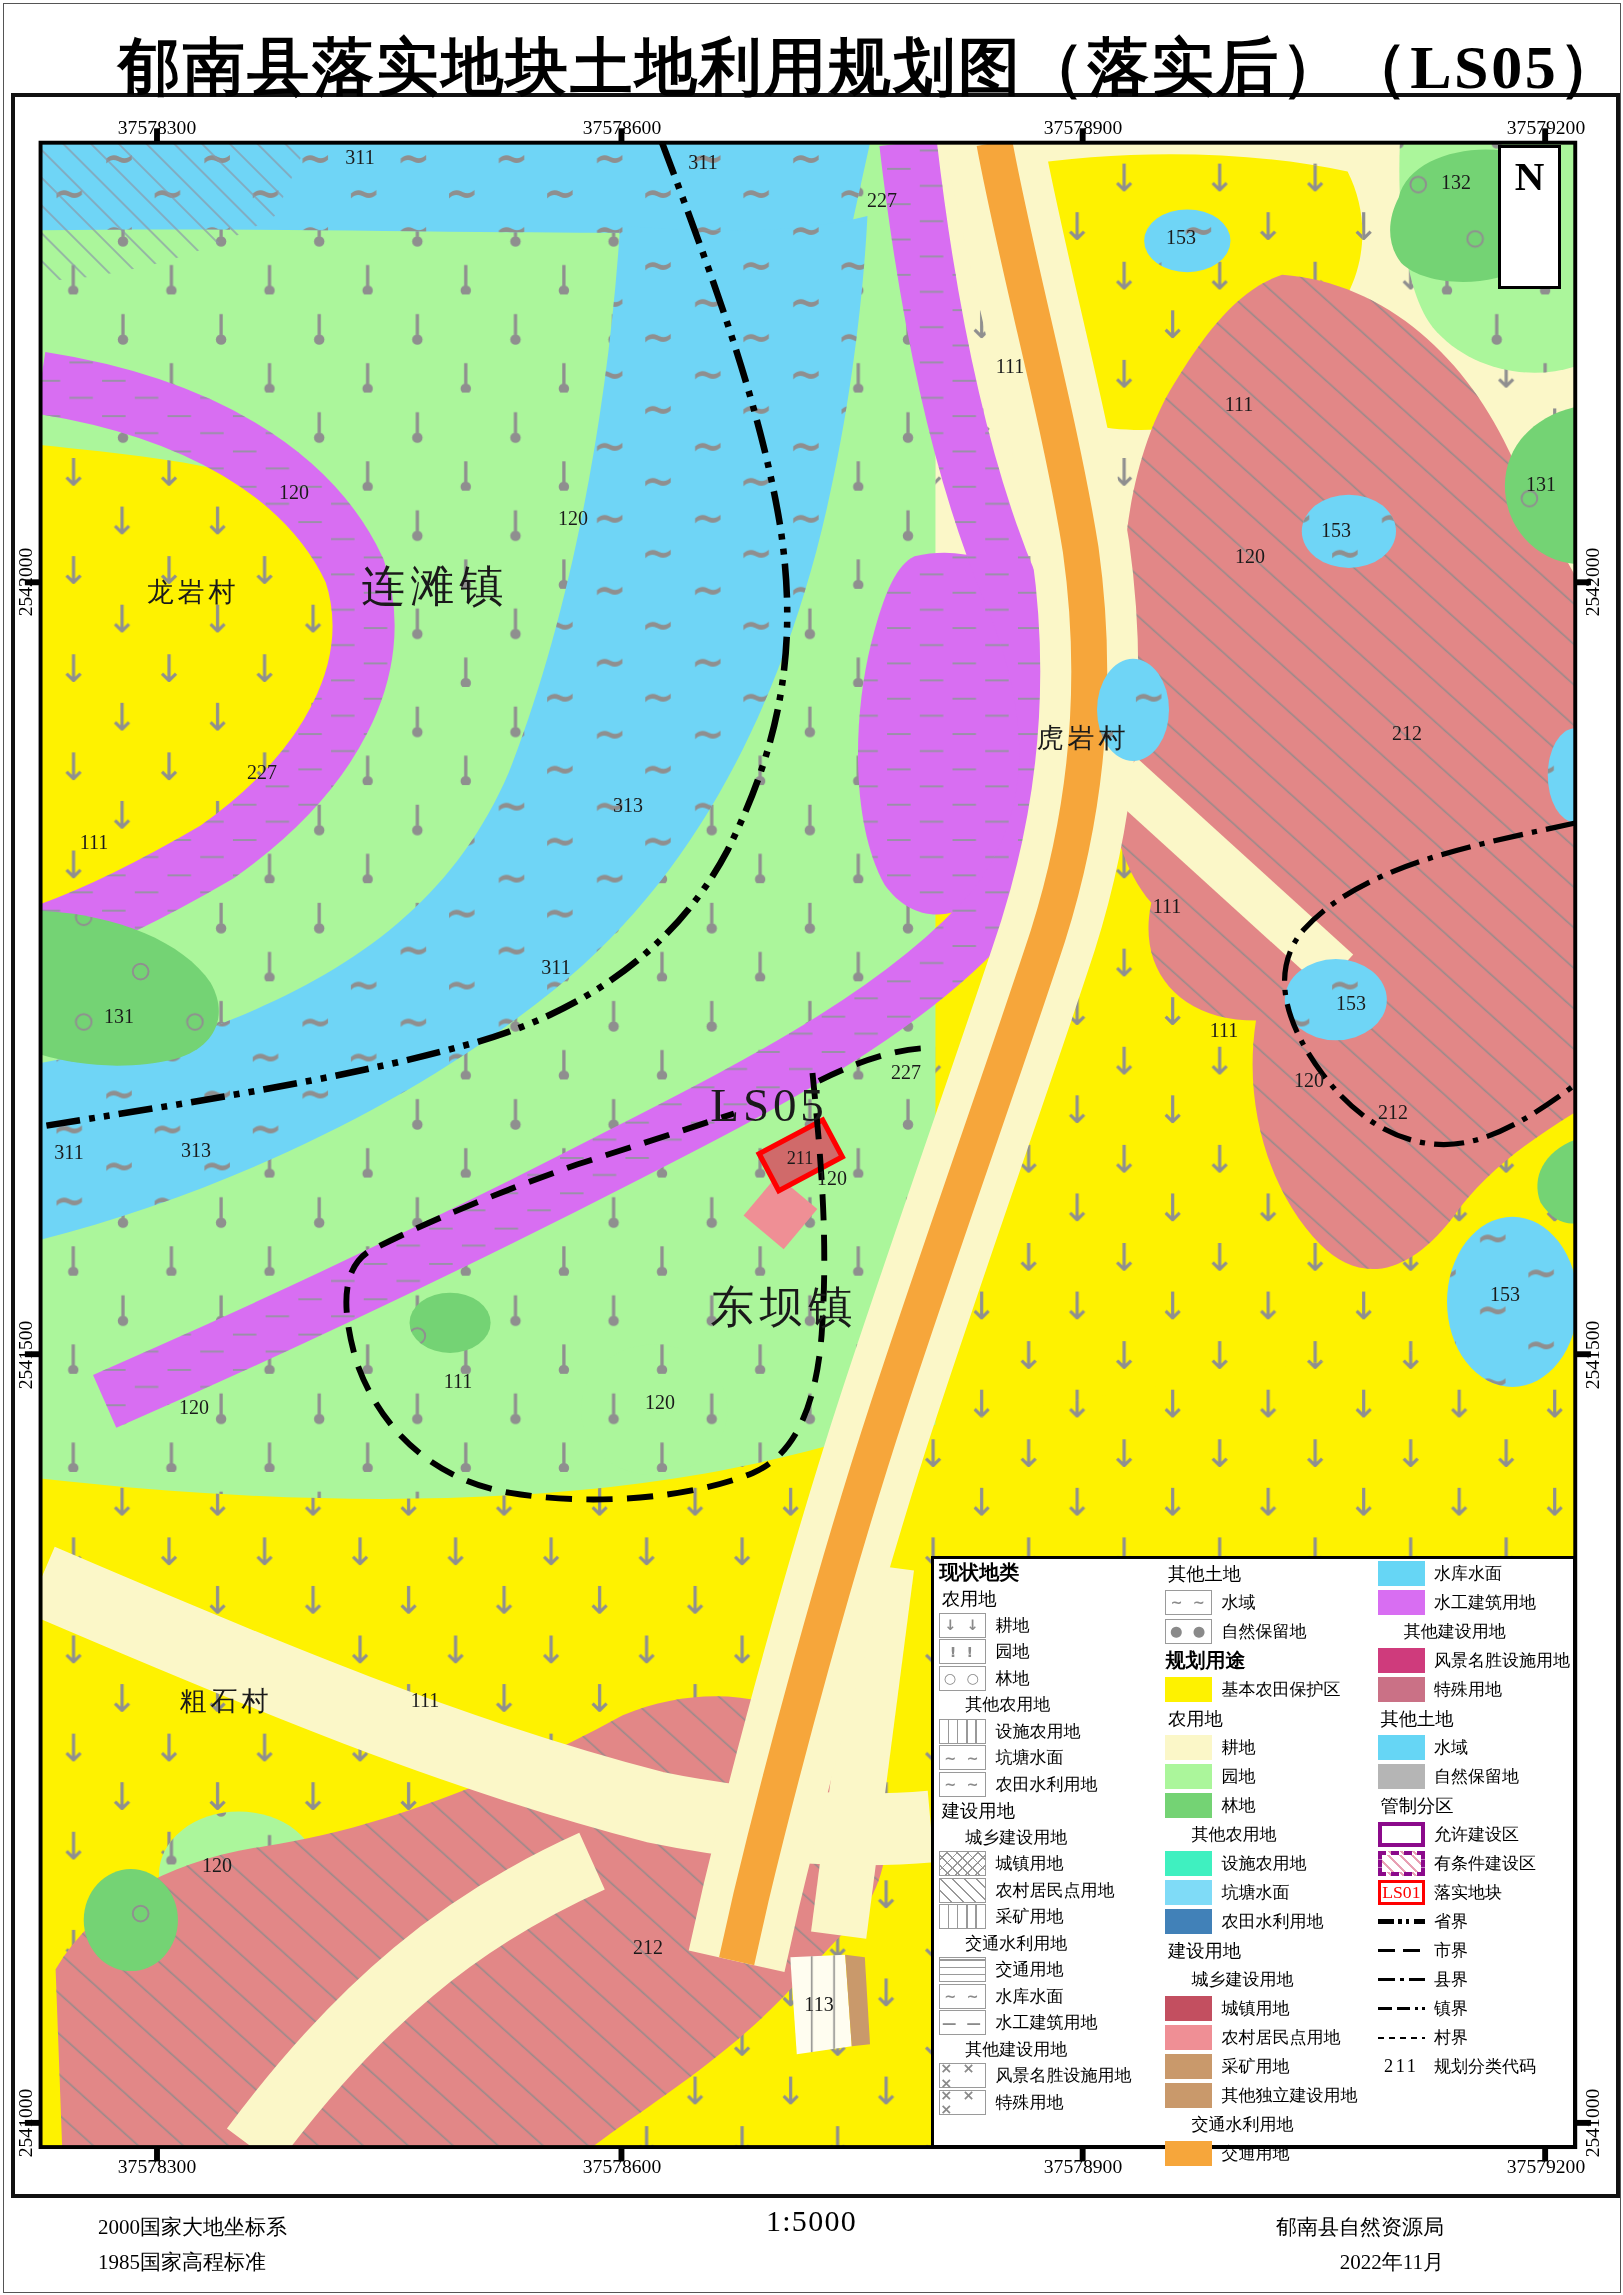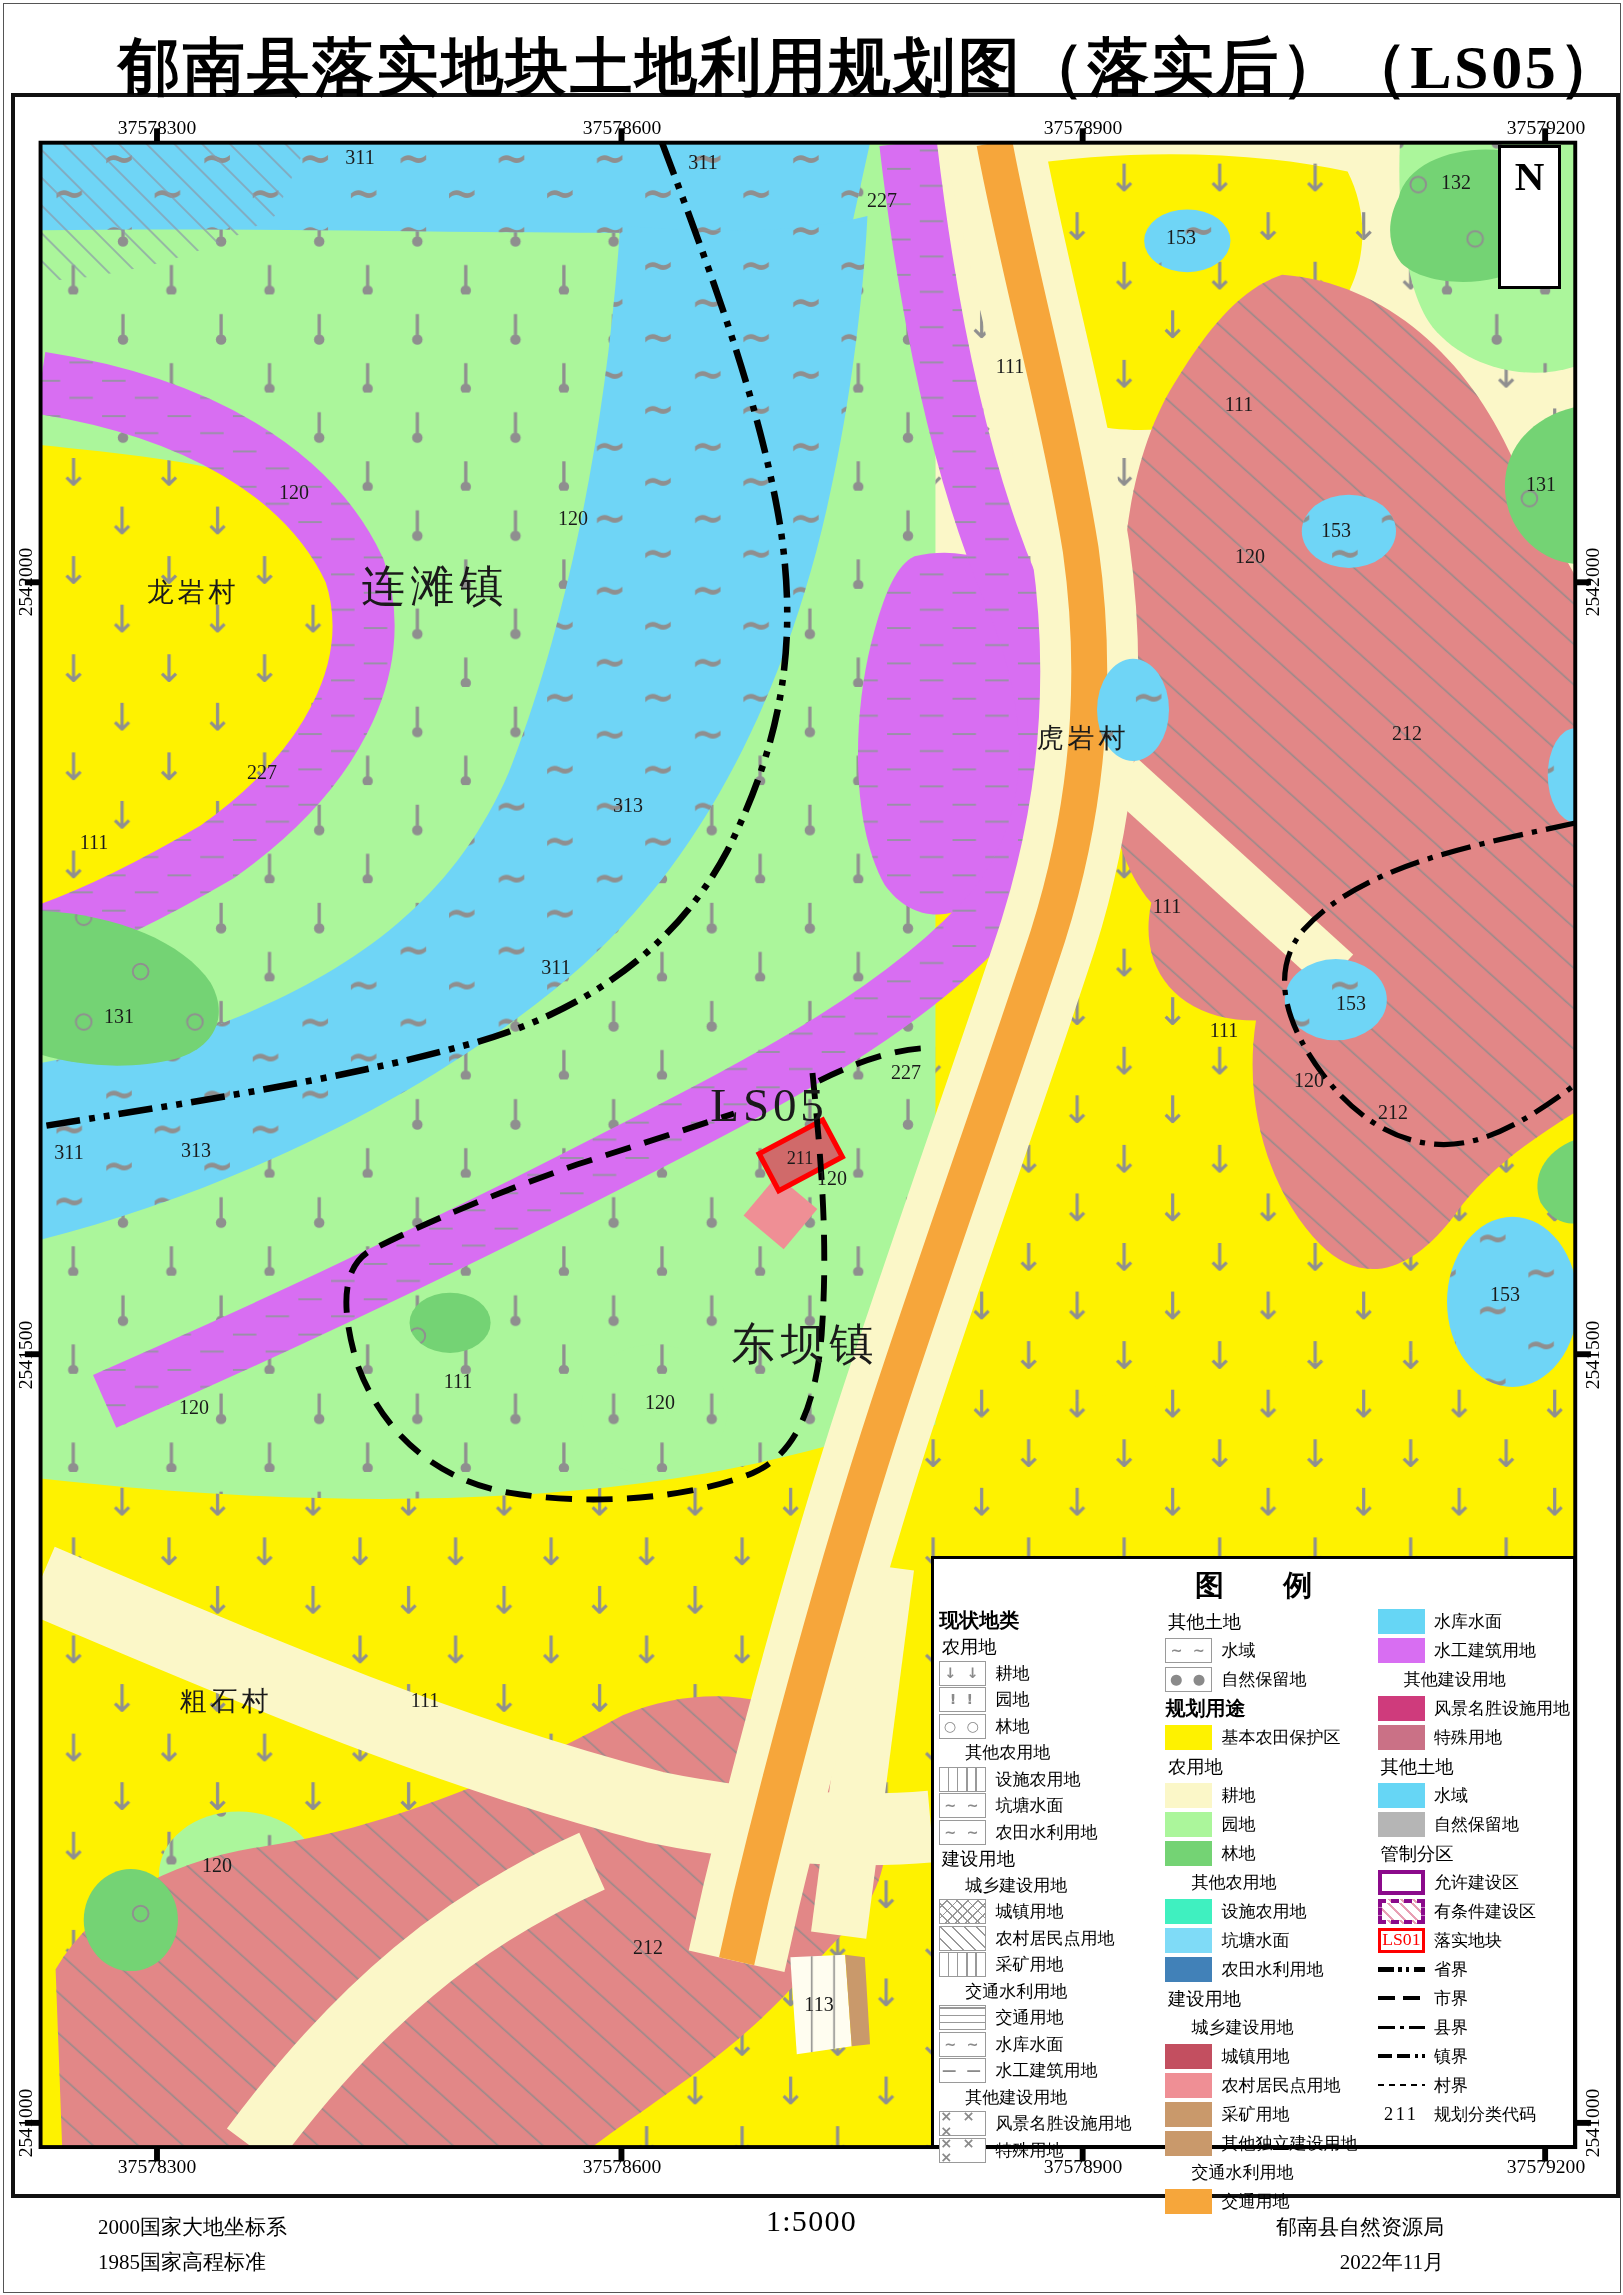--- a/index.html
+++ b/index.html
@@ -298,33 +298,32 @@
     <div class="abs maplabel lbl-num" style="left: 1167px; top: 906px;">111</div>
     <div class="abs maplabel lbl-num" style="left: 1224px; top: 1030px;">111</div>
     <div class="abs maplabel lbl-num" style="left: 1351px; top: 1003px;">153</div>
     <div class="abs maplabel lbl-num" style="left: 1309px; top: 1080px;">120</div>
     <div class="abs maplabel lbl-num" style="left: 1393px; top: 1112px;">212</div>
     <div class="abs maplabel lbl-num" style="left: 1505px; top: 1294px;">153</div>
     <div class="abs maplabel lbl-ls" style="left: 769px; top: 1105px;">LS05</div>
     <div class="abs maplabel lbl-num" style="left: 906px; top: 1072px;">227</div>
     <div class="abs maplabel lbl-code" style="left: 800px; top: 1158px;">211</div>
     <div class="abs maplabel lbl-num" style="left: 832px; top: 1178px;">120</div>
-    <div class="abs maplabel lbl-town" style="left: 805px; top: 1307px; margin-top: 37px;">东坝镇</div>
+    <div class="abs maplabel lbl-town" style="left: 784px; top: 1307px;">东坝镇</div>
     <div class="abs maplabel lbl-num" style="left: 194px; top: 1407px;">120</div>
     <div class="abs maplabel lbl-num" style="left: 458px; top: 1381px;">111</div>
     <div class="abs maplabel lbl-num" style="left: 660px; top: 1402px;">120</div>
     <div class="abs maplabel lbl-vill" style="left: 226px; top: 1701px;">粗石村</div>
     <div class="abs maplabel lbl-num" style="left: 425px; top: 1700px;">111</div>
     <div class="abs maplabel lbl-num" style="left: 217px; top: 1865px;">120</div>
     <div class="abs maplabel lbl-num" style="left: 648px; top: 1947px;">212</div>
     <div class="abs maplabel lbl-num" style="left: 819px; top: 2004px;">113</div>
   </div>
 
 <div class="abs" id="legend">
-  <div id="legend-title">图  例</div>
   <div id="legend-cols">
     <div class="lcol lcol1">
 
         <div class="lrow h1">
 
           <span class="lbl">现状地类</span>
         </div>
 
         <div class="lrow h2">
 

